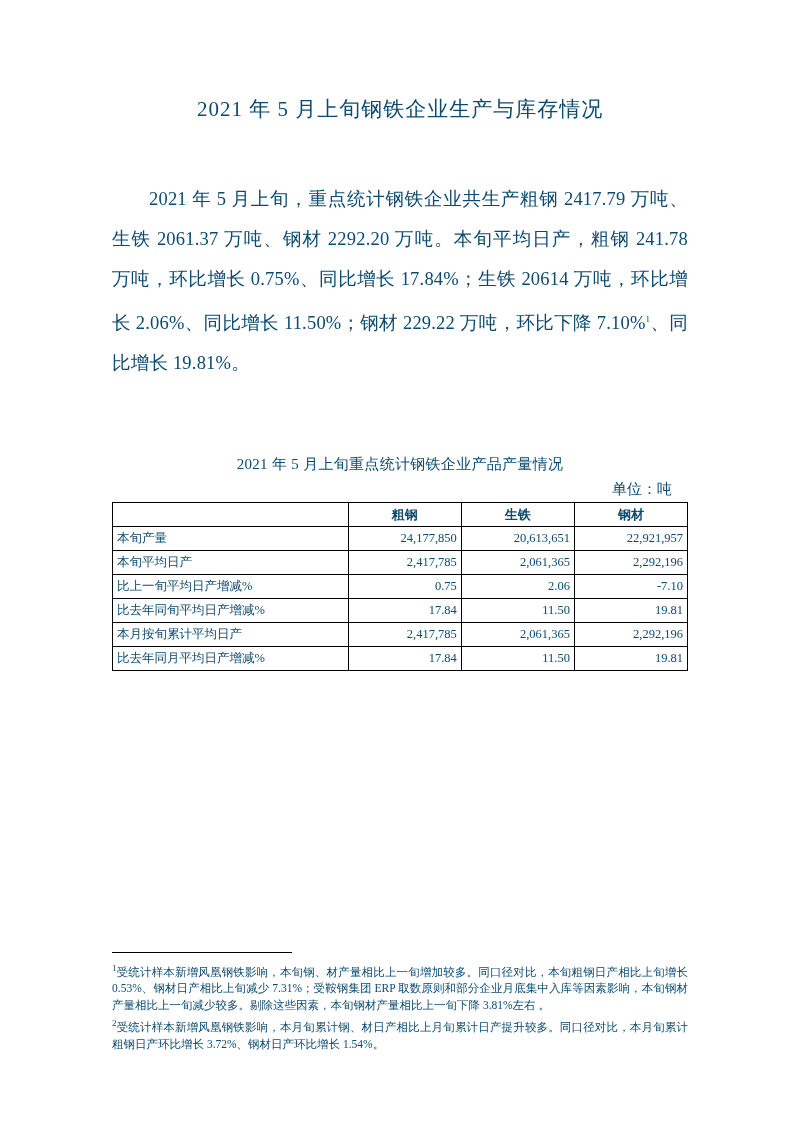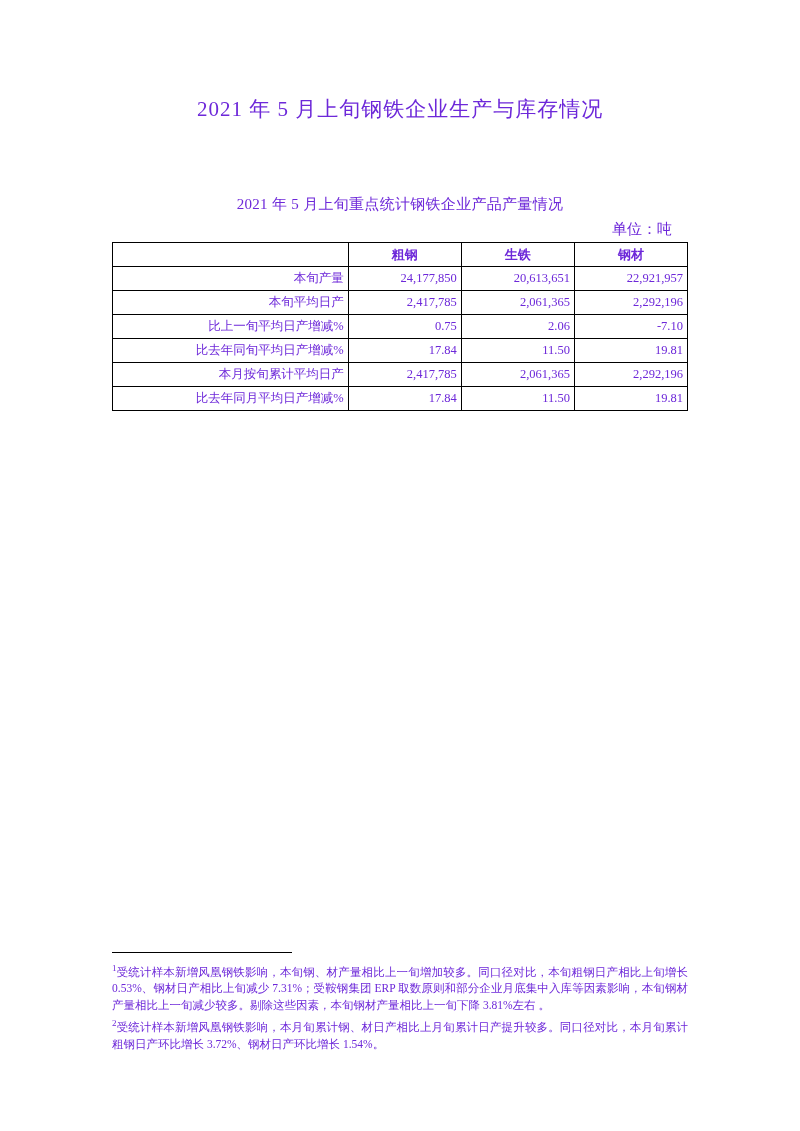--- a/index.html
+++ b/index.html
@@ -8,21 +8,21 @@
     background: #f4f4f4;
   }
   .page {
     width: 800px;
     height: 1131px;
     background: #ffffff;
     margin: 0 auto;
     position: relative;
     box-sizing: border-box;
     font-family: "Liberation Serif", "DejaVu Serif", serif;
-    color: #6d28d9;
+    color: #0c4a6e;
     overflow: hidden;
   }
   .content {
     position: absolute;
     left: 112px;
     top: 0;
     width: 576px;
   }
   .doc-title {
     text-align: center;
@@ -71,21 +71,21 @@
     padding: 2px 4px;
     height: 19px;
     line-height: 17px;
   }
   table.data th {
     text-align: center;
     font-weight: bold;
     font-size: 13px;
   }
   table.data td.rowlabel {
-    text-align: right;
+    text-align: left;
     width: 41%;
   }
   table.data td.num {
     text-align: right;
   }
   .footnote-rule {
     position: absolute;
     left: 112px;
     top: 952px;
     width: 180px;
@@ -113,20 +113,21 @@
   }
 </style>
 </head>
 <body>
 
 <div class="page">
   <div class="content">
 
     <h1 class="doc-title">2021 年 5 月上旬钢铁企业生产与库存情况</h1>
 
+    <p class="body-para para-1"><span>2021 年 5 月上旬，重点统计钢铁企业共生产粗钢 2417.79 万吨、生铁 2061.37 万吨、钢材 2292.20 万吨。本旬平均日产，粗钢 241.78 万吨，环比增长 0.75%、同比增长 17.84%；生铁 20614 万吨，环比增长 2.06%、同比增长 11.50%；钢材 229.22 万吨，环比下降 7.10%</span><sup>1</sup><span>、同比增长 19.81%。</span></p>
 
     <div class="table-title">2021 年 5 月上旬重点统计钢铁企业产品产量情况</div>
     <div class="unit-line">单位：吨</div>
 
     <table class="data">
       <thead>
         <tr>
           <th class="corner"></th>
           <th>粗钢</th>
           <th>生铁</th>

